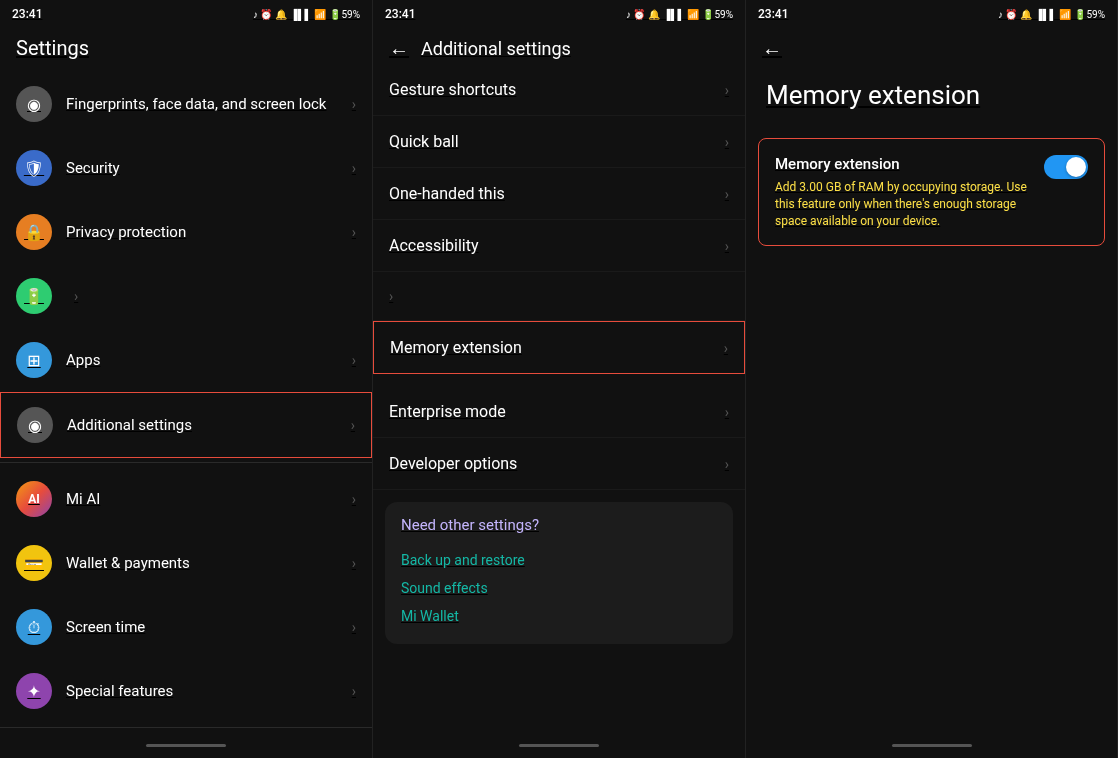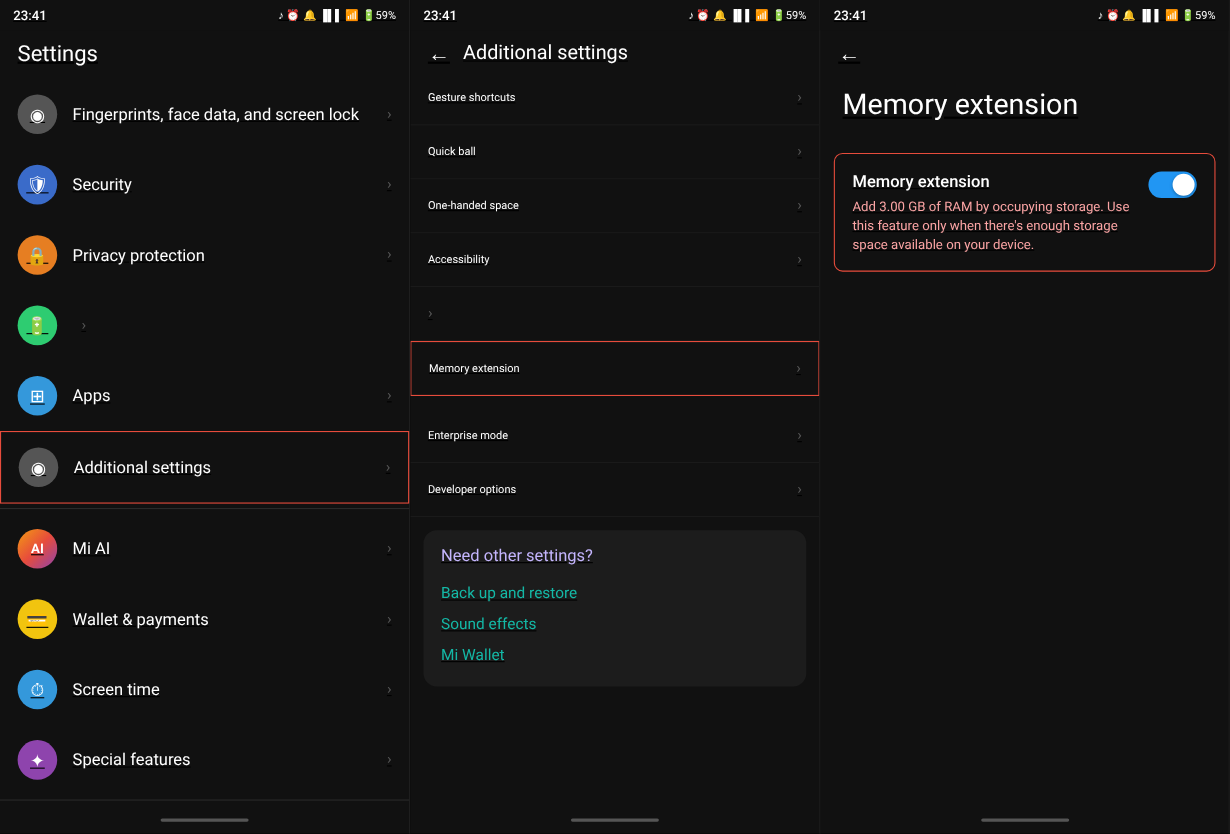--- a/index.html
+++ b/index.html
@@ -168,21 +168,21 @@
       cursor: pointer;
       border-bottom: 1px solid #1a1a1a;
     }
 
     .menu-item.highlighted {
       border: 1.5px solid #e74c3c;
     }
 
     .menu-item-label {
       color: #fff;
-      font-size: 10px;
+      font-size: 16px;
       flex: 1;
     }
 
     .menu-chevron {
       color: #555;
       font-size: 14px;
     }
 
     .need-other-section {
       background: #1c1c1c;
@@ -228,21 +228,21 @@
     }
 
     .memory-card-title {
       color: #fff;
       font-size: 15px;
       font-weight: 500;
       margin-bottom: 6px;
     }
 
     .memory-card-desc {
-      color: #fca5a5;
+      color: #fde047;
       font-size: 12px;
       line-height: 1.4;
     }
 
     .toggle-switch {
       width: 44px;
       height: 24px;
       background: #2196F3;
       border-radius: 12px;
       margin-left: 12px;
@@ -384,21 +384,21 @@
       <span class="menu-item-label">Gesture shortcuts</span>
       <span class="menu-chevron">›</span>
     </div>
 
     <div class="menu-item">
       <span class="menu-item-label">Quick ball</span>
       <span class="menu-chevron">›</span>
     </div>
 
     <div class="menu-item">
-      <span class="menu-item-label">One-handed space</span>
+      <span class="menu-item-label">One-handed this</span>
       <span class="menu-chevron">›</span>
     </div>
 
     <div class="menu-item">
       <span class="menu-item-label">Accessibility</span>
       <span class="menu-chevron">›</span>
     </div>
 
     <div class="menu-item">
       <span class="menu-chevron">›</span>

